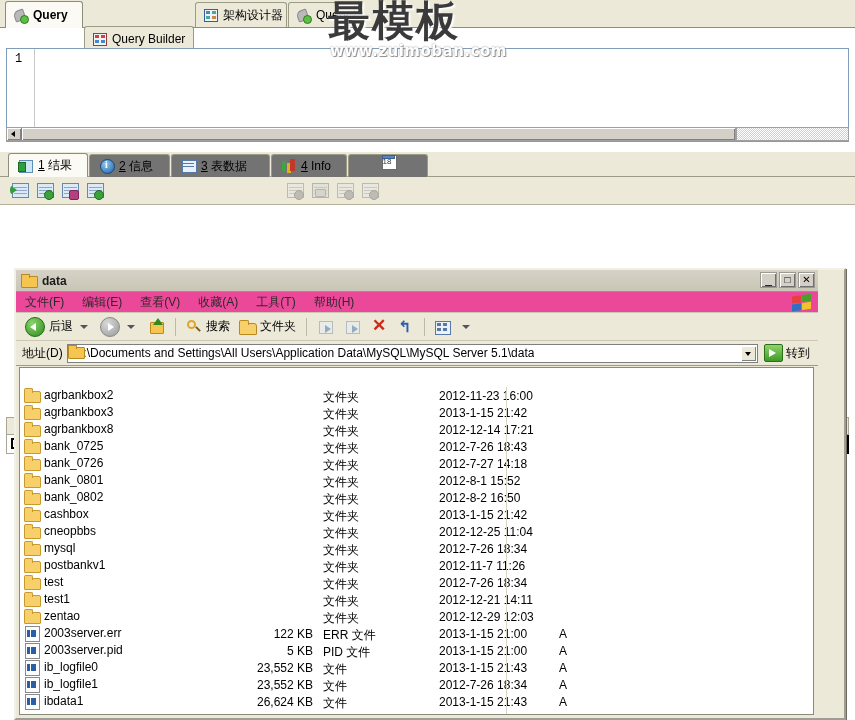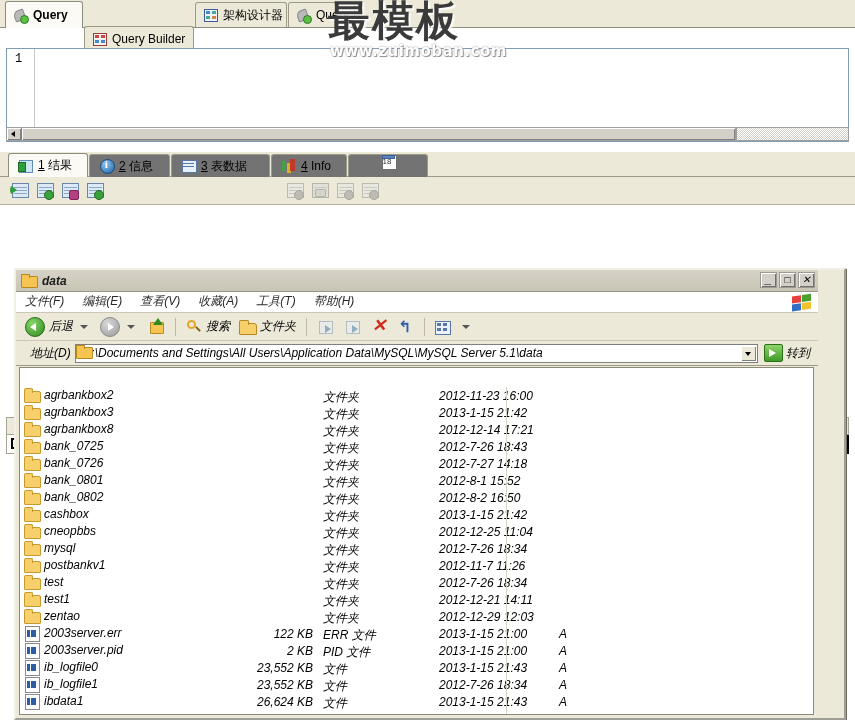--- a/index.html
+++ b/index.html
@@ -210,21 +210,20 @@
     text-shadow:0 0 2px #888,1px 1px 0 #9a9a9a;
     pointer-events:none;
   }
 
   
   #explorer{
     position:absolute;left:14px;top:268px;width:832px;height:452px;
     background:#ece9d8;border:2px outset #f2f0e6;
     box-shadow:1px 1px 0 #6e6a5e;
     box-sizing:border-box;
-    font-style:italic;
   }
   .titlebar{
     position:absolute;left:0;top:0;width:802px;height:22px;
     background:linear-gradient(#d6d2c6,#c9c5b6);
     border-bottom:1px solid #9a9683;
     display:flex;align-items:center;box-sizing:border-box;padding-left:5px;
   }
   .titlebar .folderico{width:16px;height:13px;position:relative;margin-right:5px;}
   .folderico:before{content:"";position:absolute;left:0;top:2px;width:15px;height:10px;background:#f5c451;border:1px solid #b88a1d;border-radius:1px;}
   .folderico:after{content:"";position:absolute;left:0;top:0px;width:7px;height:3px;background:#f5c451;border:1px solid #b88a1d;border-bottom:none;border-radius:1px 1px 0 0;}
@@ -233,22 +232,22 @@
   .winbtn{
     width:17px;height:16px;background:#d4d0c8;
     box-shadow:inset 1px 1px 0 #fff, inset -1px -1px 0 #6f6f6f;
     position:relative;border:1px solid #9a9a92;box-sizing:border-box;
   }
   .winbtn span{position:absolute;left:0;right:0;top:0;bottom:0;display:flex;align-items:center;justify-content:center;font-size:10px;font-family:"Liberation Sans",sans-serif;color:#000;line-height:1;}
   .winbtn.min span{align-items:flex-end;padding-bottom:2px;font-size:12px;}
 
   .menubar{
     position:absolute;left:0;top:22px;width:802px;height:21px;
-    background:#ffffff;border-bottom:1px solid #ccc8b5;
-    display:flex;padding-left:6px;gap:12px;box-sizing:border-box;
+    background:#ec4899;border-bottom:1px solid #ccc8b5;
+    display:flex;align-items:center;padding-left:6px;gap:12px;box-sizing:border-box;
     font-size:12px;color:#2a2a2a;
   }
   .menubar .mi{padding:1px 3px;white-space:nowrap;}
   .winflag{
     position:absolute;right:6px;top:3px;width:20px;height:16px;
     background:
       linear-gradient(#e8403a,#e8403a) 0 0/9px 7px no-repeat,
       linear-gradient(#4aa02c,#4aa02c) 10px 0/9px 7px no-repeat,
       linear-gradient(#2f6fc4,#2f6fc4) 0 8px/9px 7px no-repeat,
       linear-gradient(#f2c12e,#f2c12e) 10px 8px/9px 7px no-repeat;
@@ -284,21 +283,21 @@
   .miniico.mv:after{content:"";position:absolute;left:8px;top:6px;width:0;height:0;border-top:4px solid transparent;border-bottom:4px solid transparent;border-left:6px solid #3d6fa8;}
   .delico{width:16px;height:16px;position:relative;color:#d02a18;font-size:17px;font-weight:bold;line-height:14px;text-align:center;font-family:"Liberation Sans",sans-serif;}
   .undoico{width:18px;height:16px;position:relative;color:#2e5fa8;font-size:16px;font-weight:bold;line-height:15px;text-align:center;}
   .viewico{width:20px;height:16px;position:relative;}
   .viewico:before{content:"";position:absolute;left:0;top:2px;width:14px;height:12px;background:#eaf1f9;border:1px solid #5878a8;}
   .viewico:after{content:"";position:absolute;left:2px;top:4px;width:4px;height:3px;background:#5878a8;box-shadow:6px 0 0 #5878a8, 0 5px 0 #5878a8, 6px 5px 0 #5878a8;}
 
   .addrbar{
     position:absolute;left:0;top:71px;width:802px;height:25px;
     background:#ece9d8;border-bottom:1px solid #9e9a88;box-sizing:border-box;
-    display:flex;align-items:center;padding-left:14px;gap:4px;font-size:12px;
+    display:flex;align-items:center;padding-left:6px;gap:4px;font-size:12px;
   }
   .addrbox{
     flex:1;height:19px;background:#fff;border:1px solid #7f7f7f;box-sizing:border-box;
     display:flex;align-items:center;gap:4px;padding-left:3px;position:relative;
     margin-right:2px;
   }
   .addrbox .txt{font-size:12px;white-space:nowrap;overflow:hidden;}
   .addrbox .ddl{
     position:absolute;right:1px;top:1px;width:15px;height:15px;background:#ece9d8;
     box-shadow:inset 1px 1px 0 #fff, inset -1px -1px 0 #808080;
@@ -720,21 +719,21 @@
             <span class="ty">ERR 文件</span>
             <span class="dt">2013-1-15 21:00</span>
             <span class="at">A</span>
           </div>
           <div class="row">
             <span class="rowdiv"></span>
             <span class="nm">
               <span class="fi file"></span>
               <span>2003server.pid</span>
             </span>
-            <span class="sz">2 KB</span>
+            <span class="sz">5 KB</span>
             <span class="ty">PID 文件</span>
             <span class="dt">2013-1-15 21:00</span>
             <span class="at">A</span>
           </div>
           <div class="row">
             <span class="rowdiv"></span>
             <span class="nm">
               <span class="fi file"></span>
               <span>ib_logfile0</span>
             </span>

